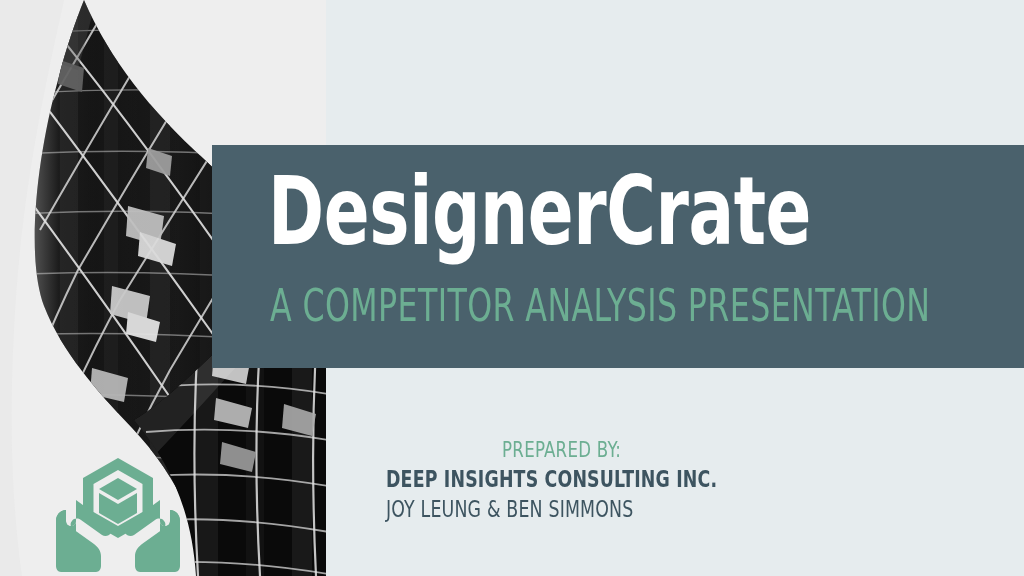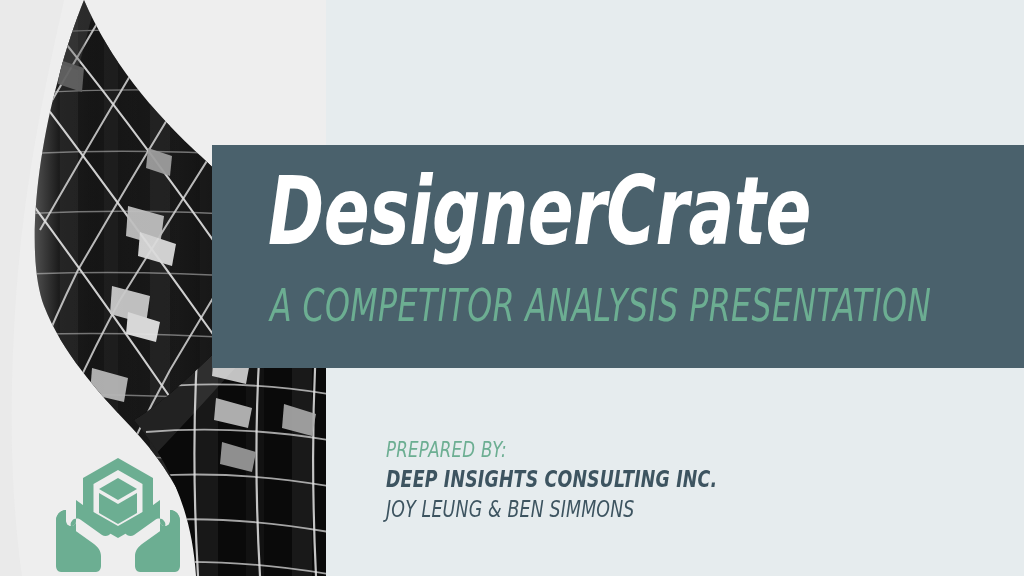--- a/index.html
+++ b/index.html
@@ -7,21 +7,20 @@
     width:1024px; height:576px;
     overflow:hidden;
     font-family:"Liberation Sans", sans-serif;
     background:#E6ECEE;
   }
   #slide {
     position:relative;
     width:1024px; height:576px;
     background:#E6ECEE;
     overflow:hidden;
-    font-style:italic;
   }
 
   
   #photo-panel {
     position:absolute; left:0; top:0;
     width:326px; height:576px;
     background:#F0F0F0;
     overflow:hidden;
   }
   #photo-svg { position:absolute; left:0; top:0; width:326px; height:576px; display:block; }
@@ -58,21 +57,21 @@
     white-space:nowrap;
   }
 
   
   #credits {
     position:absolute; left:386px; top:436px;
     width:600px; height:110px;
     display:flex;
     gap:46px;
   }
-  .credit-col { width:280px; }
+  .credit-col { width:280px;text-align:right; }
   .credit-label {
     color:#6CAE92;
     font-family:"Liberation Sans Narrow","DejaVu Sans Condensed","Liberation Sans", sans-serif;
     font-weight:400;
     font-size:22px;
     line-height:28px;
     letter-spacing:0.3px;
     transform:scaleX(0.84);
     transform-origin:left center;
     white-space:nowrap;

